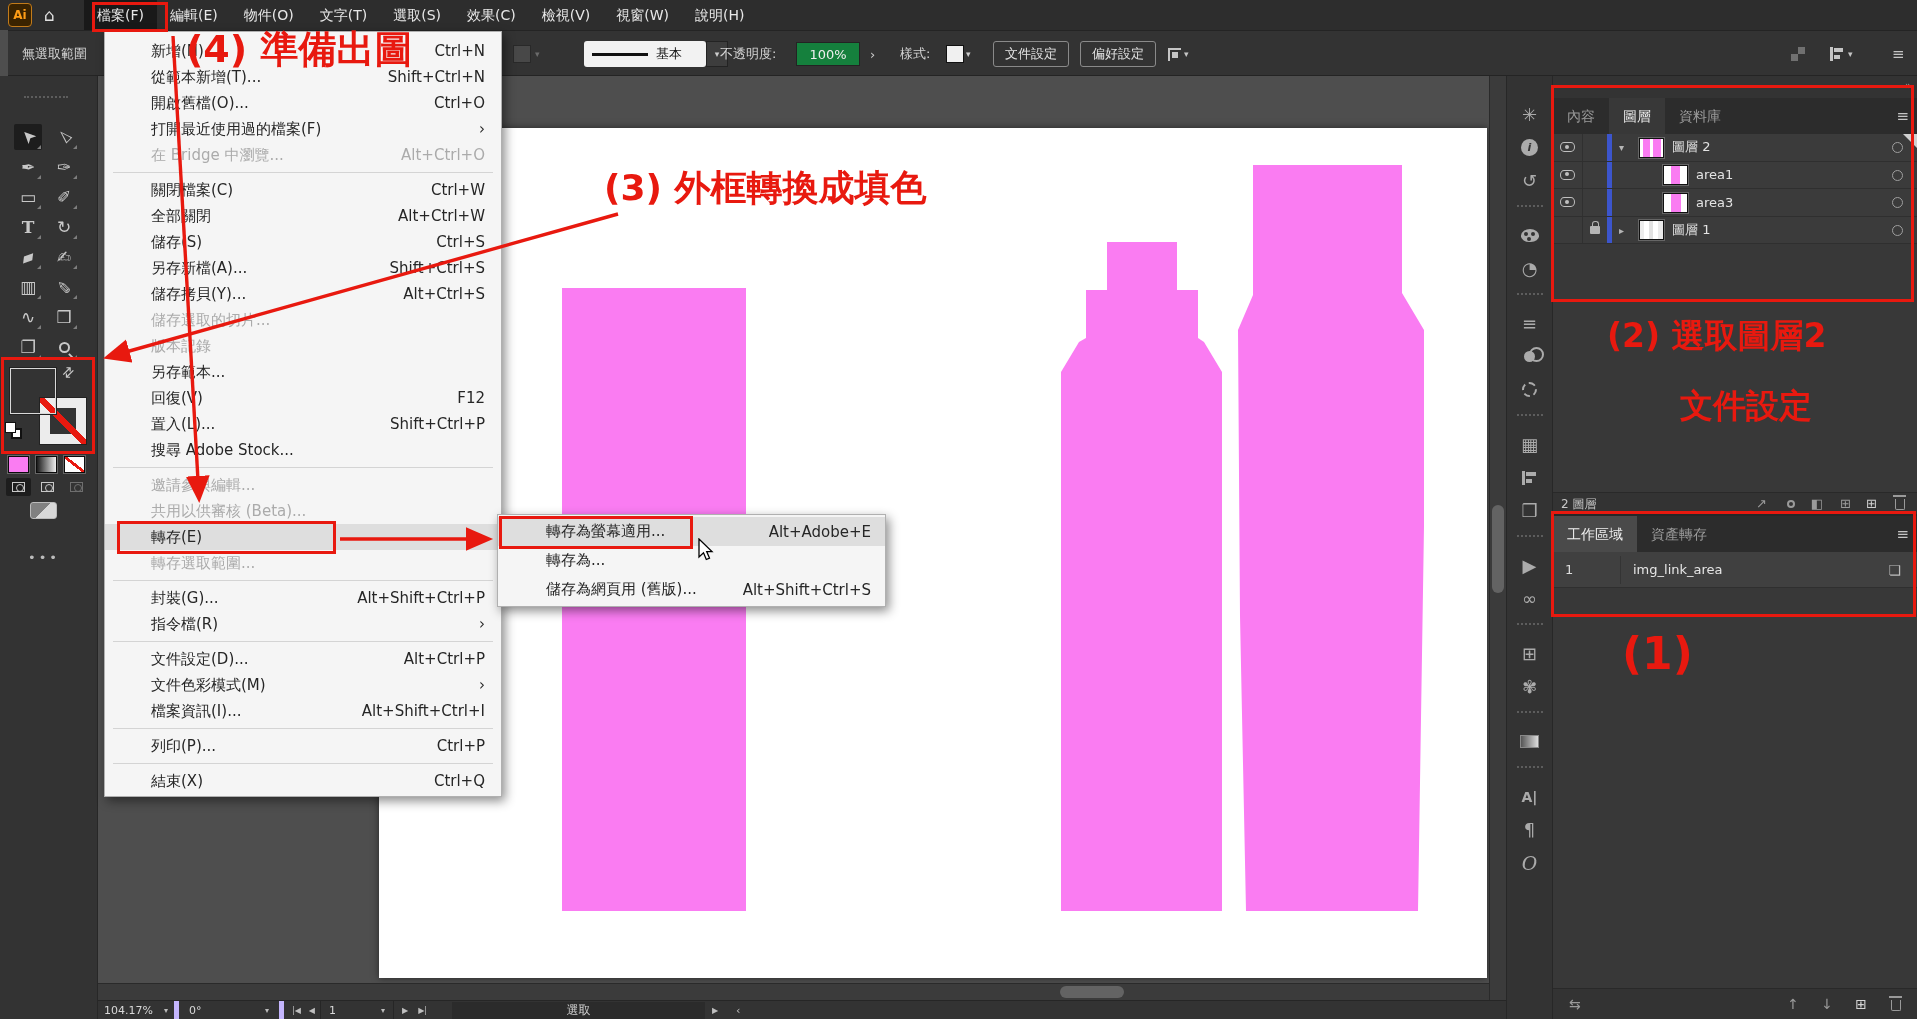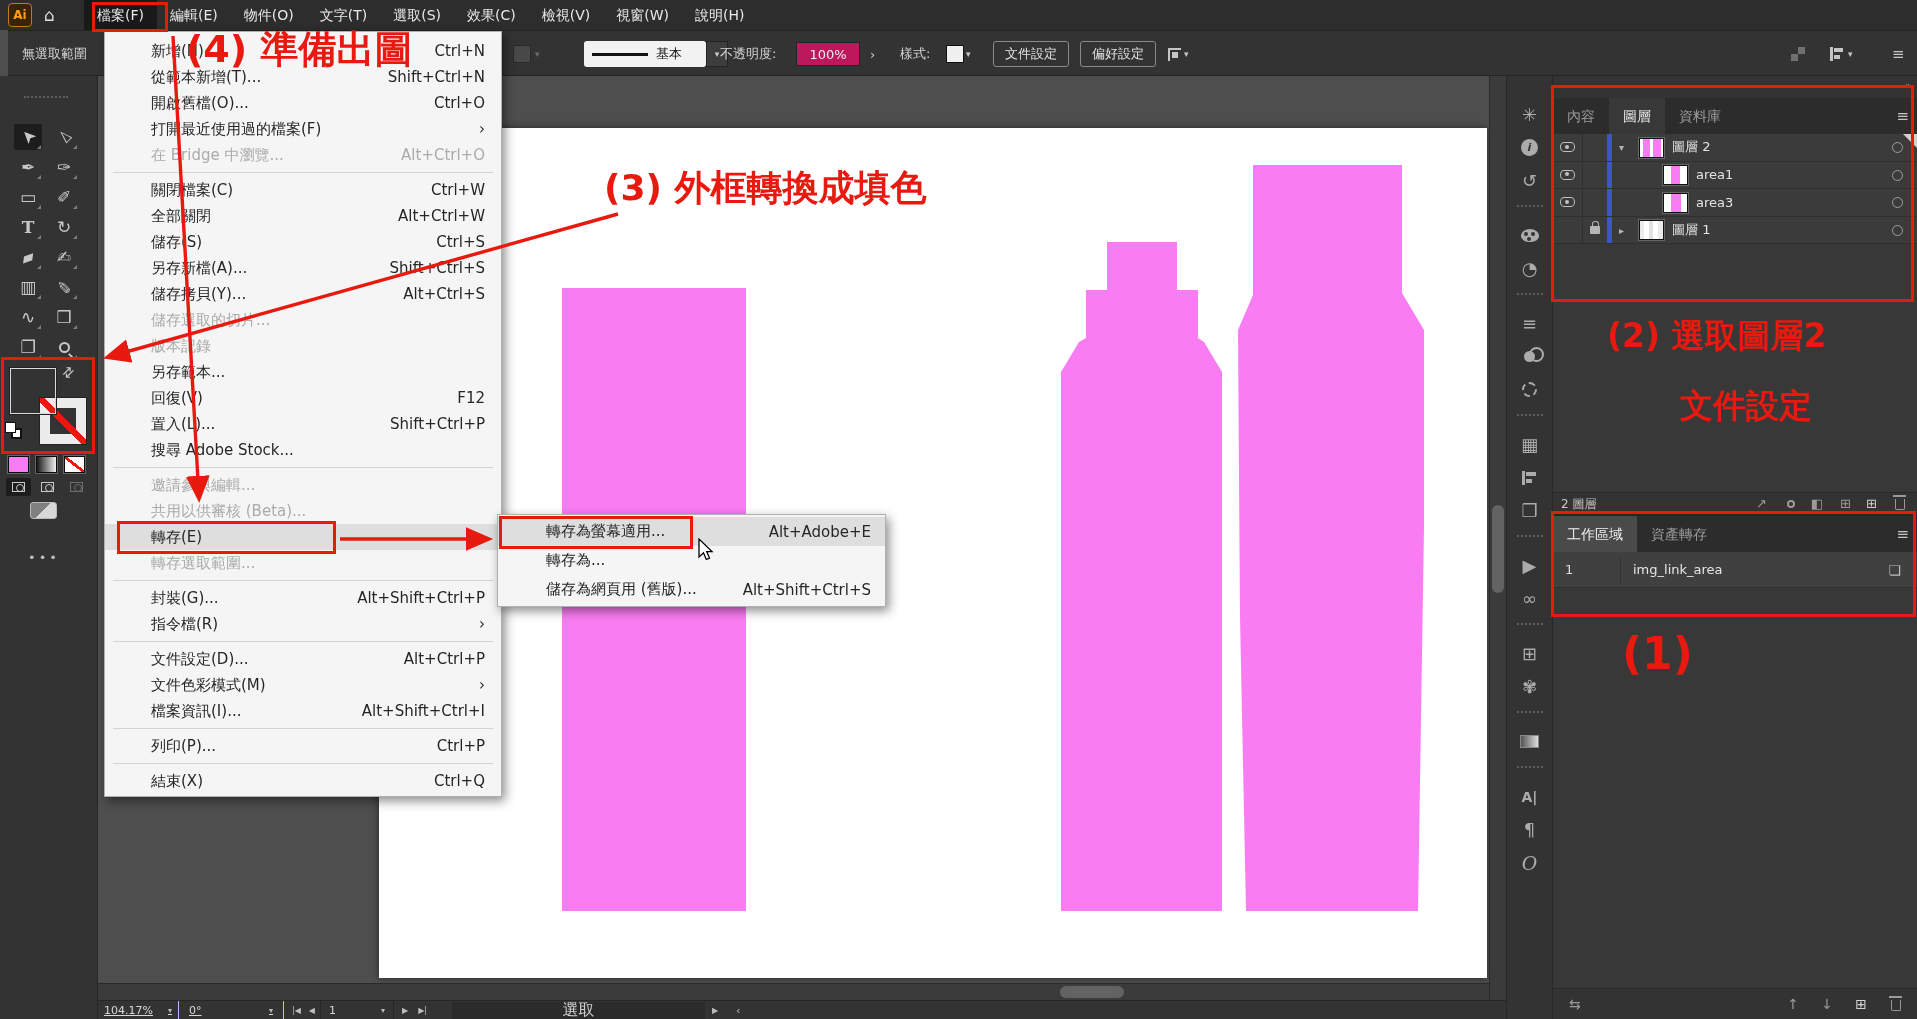--- a/index.html
+++ b/index.html
@@ -28,21 +28,21 @@
   .cb-selstatus { left:14px; }
   .cb-graydd { left:505px; opacity:.55; gap:4px; }
   .cb-graydd .sw { width:18px; height:18px; background:#5a5a5a; border:1px solid #222; }
   .stroke-widget { left:552px;margin-left:24px; }
   .stroke-box { width:122px; height:26px; background:#f2f2f2; border-radius:3px; display:flex; align-items:center; padding:0 8px; gap:8px; }
   .stroke-line { width:56px; height:3px; background:#111; }
   .stroke-box span { color:#111; }
   .dd-cell { width:22px; height:26px; background:#3d3d3d; border:1px solid #232323; color:#ccc;
     display:flex; align-items:center; justify-content:center; font-size:9px; }
   .cb-opacity-label { left:712px; }
-  .cb-opacity-box { left:788px; width:64px; height:24px; top:11px; background:#be185d; border:1px solid #232323;
+  .cb-opacity-box { left:788px; width:64px; height:24px; top:11px; background:#15803d; border:1px solid #232323;
     color:#eee; display:flex; align-items:center; justify-content:center; }
   .cb-gt { left:862px; color:#ccc; }
   .cb-style-label { left:892px; }
   .cb-style-dd { left:938px; gap:2px; }
   .cb-style-dd .sw { width:18px; height:18px; background:#f0f0f0; border:1px solid #111; }
   .cb-btn { position:absolute; top:10px; width:76px; height:26px; border:1px solid #8a8a8a; border-radius:3px;
     color:#e2e2e2; display:flex; align-items:center; justify-content:center; }
   .cb-docsetup { left:985px;font-family:Liberation Mono, monospace; }
   .cb-pref { left:1072px; }
   .cb-measure { left:1160px; gap:3px; color:#c5c5c5; }
@@ -175,29 +175,29 @@
   .ab-row .abic { position:absolute; right:16px; top:0; line-height:36px; color:#bbb; font-size:14px; }
   .rp-empty2 { position:absolute; left:0; top:512px; width:364px; height:400px; background:#383838; }
   .rp-footer2 { position:absolute; left:0; top:912px; width:364px; height:31px; background:#333; border-top:1px solid #292929; }
   .rp-footer2 .fic { top:7px; font-size:14px; }
 
   
   .statusbar { position:absolute; left:98px; top:1000px; width:1408px; height:19px; background:#333;
     border-top:1px solid #262626; color:#d8d8d8; font-size:11px; z-index:6; }
   .sb { position:absolute; top:0; height:18px; display:flex; align-items:center; }
   .sb .dd { font-size:8px; color:#bbb; }
-  .sb-border { border-right:1px solid #c4b5fd;text-decoration:underline; }
+  .sb-border { border-right:5px solid #c4b5fd; }
   .sb-zoom { left:0; width:81px; padding:0 6px; justify-content:space-between; }
   .sb-rot { left:81px; width:105px; padding:0 10px; justify-content:space-between; }
   .sb-nav { left:186px; color:#bfbfbf; font-size:8px; gap:8px; padding-left:8px; }
   .sb-abox { left:222px; width:74px; padding:0 8px; justify-content:space-between; font-size:11px;
     border-left:1px solid #262626; border-right:1px solid #262626; }
   .sb-nav2 { left:304px; color:#bfbfbf; font-size:8px; gap:10px; }
   .sb-msg { left:354px; top:1px; width:253px; height:17px; background:#2b2b2b; display:flex;
-    align-items:center; justify-content:center; font-size:16px; color:#cfcfcf; }
+    align-items:center; justify-content:center; font-size:12px; color:#cfcfcf; }
   .sb-exp { left:614px; color:#bfbfbf; font-size:8px; }
   .sb-chev { left:638px; color:#bfbfbf; font-size:11px; }
 
   
   .menu-panel { position:absolute; background:#f5f5f5; border:1px solid #b0b0b0;
     box-shadow:3px 4px 10px rgba(0,0,0,.45); z-index:50; padding:6px 0 2px 0; }
   #file-menu { left:104px; top:31px; width:398px; }
   .menu-item { height:26px; display:flex; align-items:center; padding:0 16px 0 46px; font-size:15px; color:#262626; }
   .menu-item .mi-label { flex:1; white-space:nowrap; }
   .menu-item .mi-short { white-space:nowrap; }

